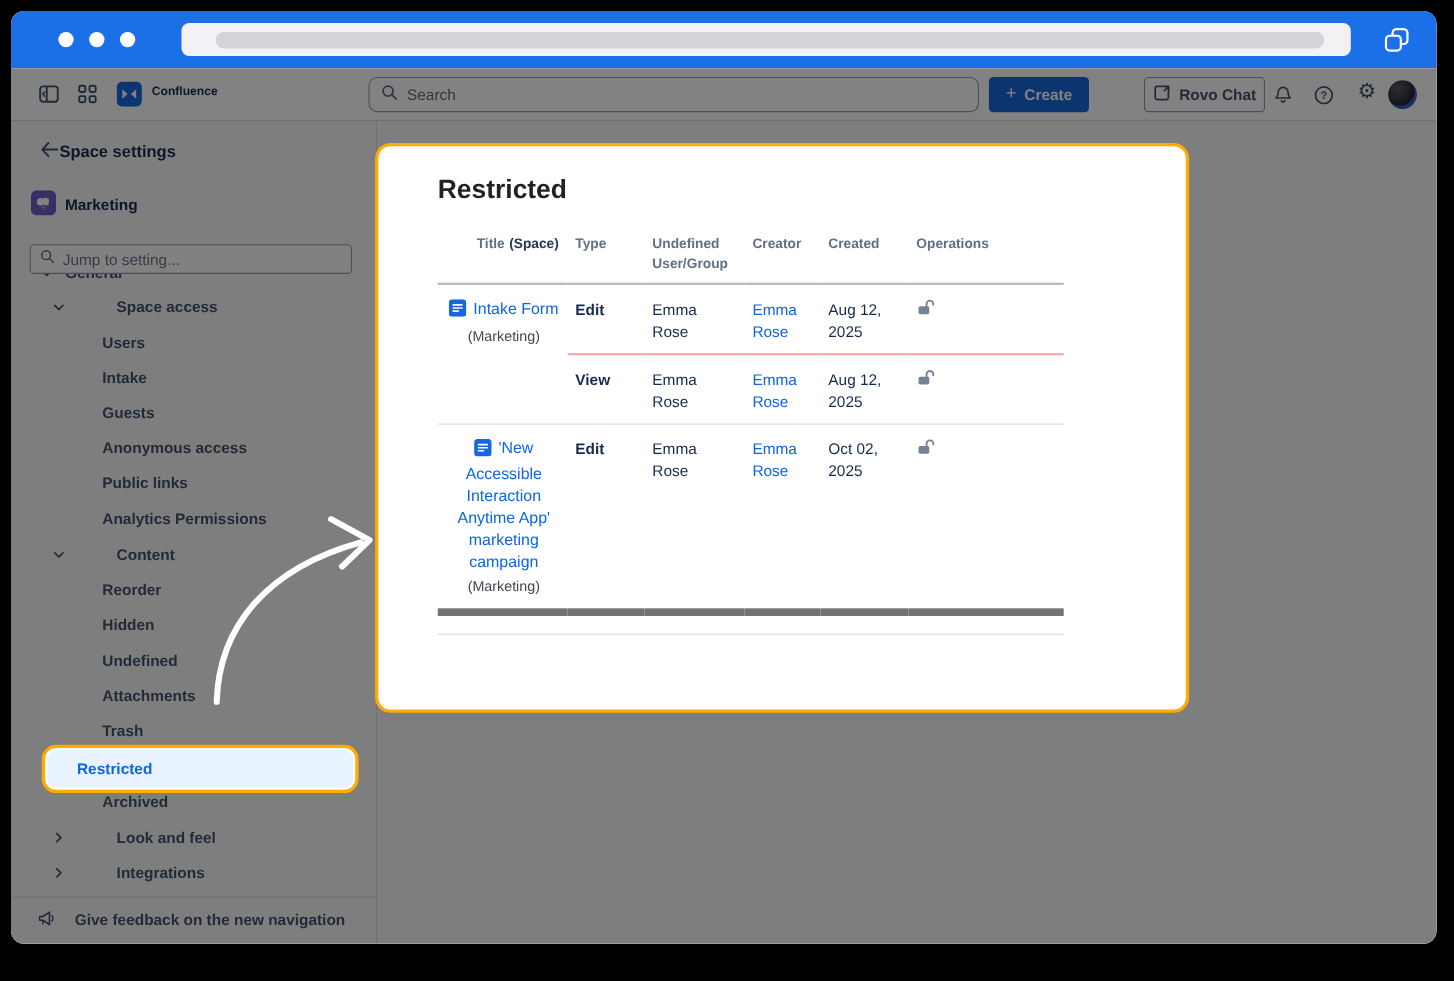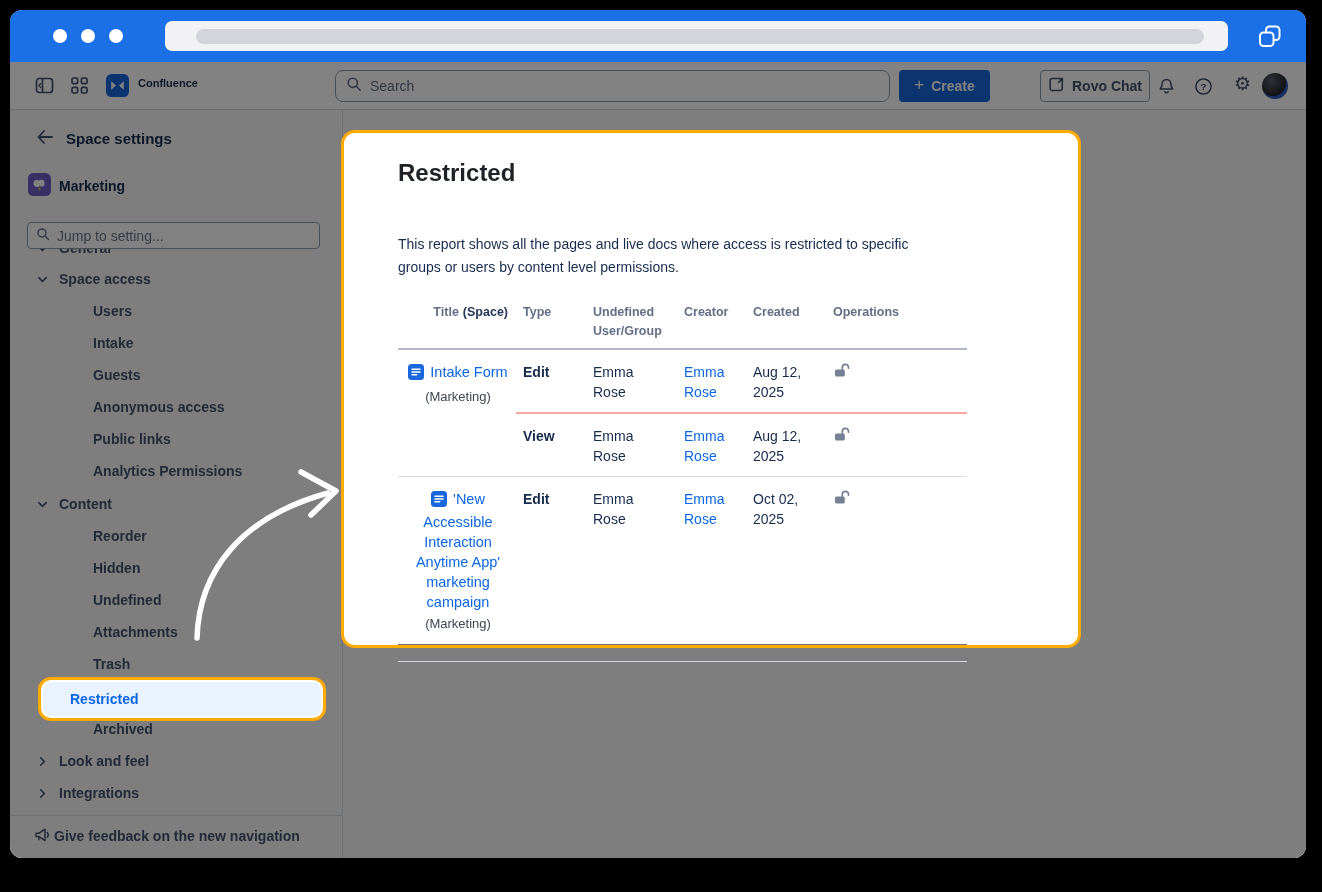--- a/index.html
+++ b/index.html
@@ -26,49 +26,49 @@
   .ricon { position:absolute; top:15px; cursor:pointer; }
   .gearglyph { font-size:19px; color:#44546F; line-height:18px; }
   .avatar { position:absolute; left:1252px; top:11px; width:26px; height:26px; border-radius:50%; background:radial-gradient(circle at 35% 30%, #5c5f6b 0%, #23252b 60%), #23252b; box-shadow: inset -2px -3px 0 0 #2f5cc8; cursor:pointer; }
 
   
   .sidebar { position:absolute; left:0; top:100px; width:333px; bottom:0; background:#F7F8F9; border-right:1px solid #D5D9DF; }
   .main { position:absolute; left:334px; top:100px; right:0; bottom:0; background:#F7F8F9; }
 
   .srow { position:absolute; height:20px; font-size:14px; color:#44546F; font-weight:600; white-space:nowrap; display:flex; align-items:center; cursor:pointer; }
   .srow .chev { margin-right:10px; display:inline-flex; }
-  .backrow { left:26px; top:18px; font-size:15px; font-weight:700; color:#172B4D; gap:12px; }
+  .backrow { left:26px; top:18px; font-size:15px; font-weight:700; color:#172B4D; gap:0; }
   .spacerow { left:18px; top:64px; font-size:14px; font-weight:700; color:#172B4D; gap:8px; height:24px; }
   .jumpbox { position:absolute; left:17px; top:112px; width:293px; height:27px; background:#FDFEFE; border:1px solid #8C9BAB; border-radius:4px; display:flex; align-items:center; gap:7px; padding-left:8px; z-index:2; }
   .jumpbox input { border:none; outline:none; background:transparent; font-size:14px; color:#172B4D; width:240px; font-family:"Liberation Sans",sans-serif; }
   .jumpbox input::placeholder { color:#6B778C; }
   .peek { position:absolute; left:26px; top:128px; z-index:1; }
-  .secrow { left:26px; }
+  .secrow { left:37px;gap:36px; }
   .itemrow { left:58px;margin-left:25px; }
   .sdivider { position:absolute; left:0; right:0; top:705px; border-top:1px solid #D5D9DF; }
-  .feedbackrow { left:23px; top:716px; gap:2px; font-weight:600; color:#44546F; }
+  .feedbackrow { left:23px; top:716px; gap:16px; font-weight:600; color:#44546F; }
 
   
   .overlay { position:absolute; left:0; right:0; top:52px; bottom:0; background:rgba(0,0,0,0.49); z-index:10; }
 
   
   .panel { position:absolute; left:331px; top:120px; width:740px; height:518px; background:#fff; border:3px solid #FFAB00; border-radius:14px; z-index:20; padding:25px 0 0 54px; }
   .panel h1 { font-size:24px; line-height:30px; font-weight:700; color:#1E2125; }
   .panel p { margin-top:45px; font-size:14px; line-height:23px; color:#172B4D; max-width:545px; }
   table.report { margin-top:22px; width:569px; border-collapse:collapse; table-layout:fixed; }
   table.report th { text-align:left; vertical-align:top; font-size:12.5px; font-weight:700; color:#626F86; line-height:19px; padding:2px 8px 7px 7px; border-bottom:2px solid #B3B9C4; }
   table.report th.c-title { padding-left:10px;text-align:right; }
   table.report th .suffix { color:#253858; margin-left:4px; }
   table.report td { vertical-align:top; font-size:14px; color:#172B4D; line-height:20px; padding:12px 8px 10px 7px; }
   table.report td.c-title { padding-left:10px; font-size:14.5px;text-align:center; }
   .c-title { width:118px; } .c-type { width:70px; } .c-perm { width:91px; } .c-creator { width:69px; } .c-created { width:80px; } .c-ops { width:141px; }
   th.c-ops { padding-left:61px; }
   td.c-ops { padding-left:84px; }
   tr.subrow td { border-top:2px solid #fca5a5; }
-  tr.row3 td { border-top:1px solid #D7DAE0; border-bottom:1px solid #737373; }
+  tr.row3 td { border-top:1px solid #D7DAE0; border-bottom:7px solid #737373; }
   tr.row1 td.c-title { border-bottom:none; }
   .pagelink { color:#0C66E4; text-decoration:none; cursor:pointer; }
   .pageicon { display:inline-block; vertical-align:-3px; margin-right:6px; }
   .spacenote { display:block; font-size:13px; color:#3F4752; margin-top:2px; }
   .typecell { font-weight:700; }
   .enddivider { width:569px; border-top:1px solid #D7DAE0; margin-top:16px; }
 
   
   .pill { position:absolute; left:28px; top:667px; width:288px; height:44px; background:#E9F2FF; border:3px solid #FFAB00; border-radius:13px; box-shadow: inset 0 0 0 2px #fff; z-index:20; display:flex; align-items:center; padding-left:29px; font-size:14px; font-weight:600; color:#0C66E4; cursor:pointer; }
 
@@ -264,21 +264,20 @@
       <span>Give feedback on the new navigation</span>
     </div>
   </div>
 
   <div class="main"></div>
 
   <div class="overlay"></div>
 
   <div class="panel">
     <h1>Restricted</h1>
-    <p>This report shows all the pages and live docs where access is restricted to specific groups or users by content level permissions.</p>
 
     <table class="report">
       <colgroup>
           <col class="c-title">
           <col class="c-type">
           <col class="c-perm">
           <col class="c-creator">
           <col class="c-created">
           <col class="c-ops">
         </colgroup>

